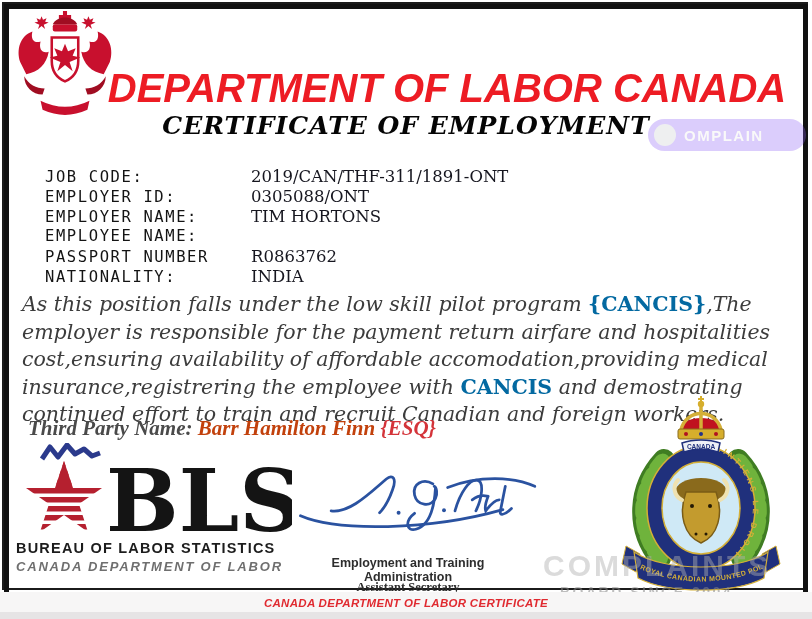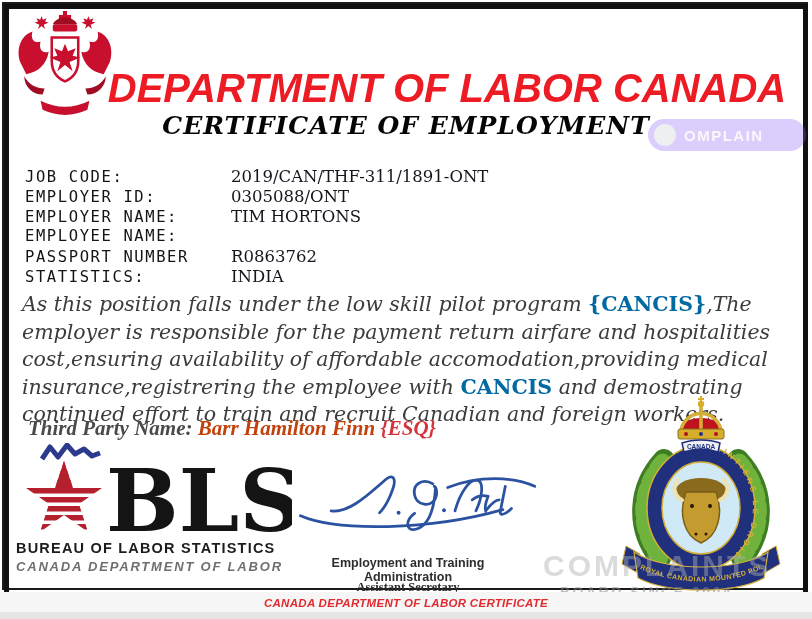--- a/index.html
+++ b/index.html
@@ -19,21 +19,21 @@
     font-family:"Liberation Sans", sans-serif; font-style:italic; font-weight:900;
     font-size:40px; color:#ed1c24; white-space:nowrap; letter-spacing:0; transform:scaleY(1.03); }
 
   .subtitle { position:absolute; left:0; top:111px; width:812px; text-align:center;
     font-family:"DejaVu Serif", serif; font-style:italic; font-weight:700;
     font-size:25px; color:#050505; letter-spacing:1px; }
 
   .fields { position:absolute; left:25px; top:167px; }
   .field-row { display:flex; align-items:baseline; height:20px; }
   .field-label { width:206px; font-family:"DejaVu Sans Mono", monospace;
-    font-size:15.5px; letter-spacing:1.6px; color:#141414; }
+    font-size:15.5px; letter-spacing:1.6px; color:#141414;margin-left:20px; }
   .field-value { font-family:"DejaVu Serif", serif; font-size:16.5px; color:#16161f; }
 
   .paragraph { position:absolute; left:22px; top:291px; width:772px;
     font-family:"DejaVu Serif", serif; font-style:italic; font-size:20.5px;
     line-height:27.5px; color:#3c3c3c; }
   .paragraph b { font-style:normal; font-weight:700; color:#0369a1; }
 
   .third-party { position:absolute; left:28px; top:416px; white-space:nowrap;
     font-family:"Liberation Serif", serif; font-style:italic; font-size:21px; color:#4a4a4a; }
   .third-party .tp-label { font-weight:600; }
@@ -117,21 +117,21 @@
     <span class="field-value">TIM HORTONS</span>
   </div>
   <div class="field-row">
     <span class="field-label">EMPLOYEE NAME:</span>
   </div>
   <div class="field-row">
     <span class="field-label">PASSPORT NUMBER</span>
     <span class="field-value">R0863762</span>
   </div>
   <div class="field-row">
-    <span class="field-label">STATISTICS:</span>
+    <span class="field-label">NATIONALITY:</span>
     <span class="field-value">INDIA</span>
   </div>
 </div>
 
 <div class="paragraph" id="paragraph"><span>As this position falls under the low skill pilot program </span><b>{CANCIS}</b><span>,The employer is responsible for the payment return airfare and hospitalities cost,ensuring availability of affordable accomodation,providing medical insurance,registrering the employee with </span><b>CANCIS</b><span> and demostrating continued effort to train and recruit Canadian and foreign workers.</span></div>
 
 <div class="third-party">
   <span class="tp-label">Third Party Name:</span>
   <span class="tp-name">Barr Hamilton Finn</span>
   <span class="tp-suffix">{ESQ}</span>

